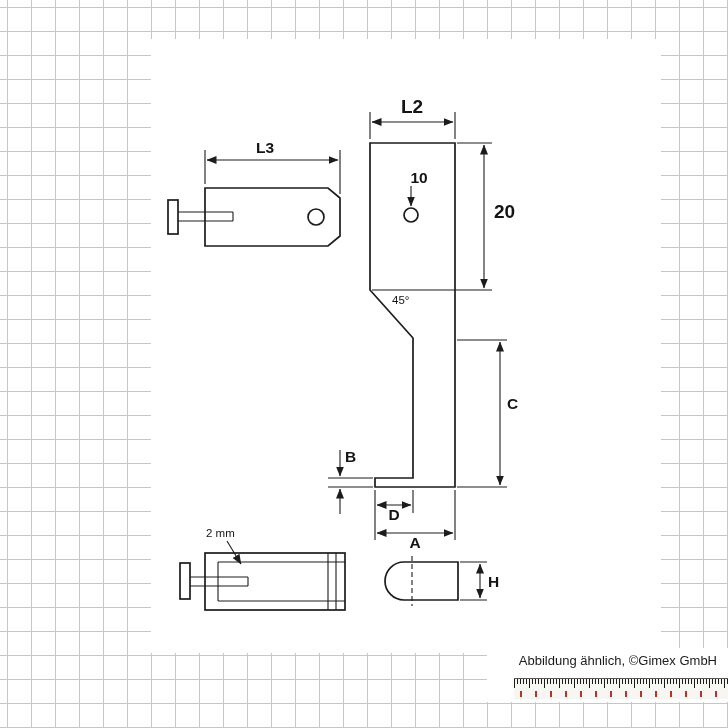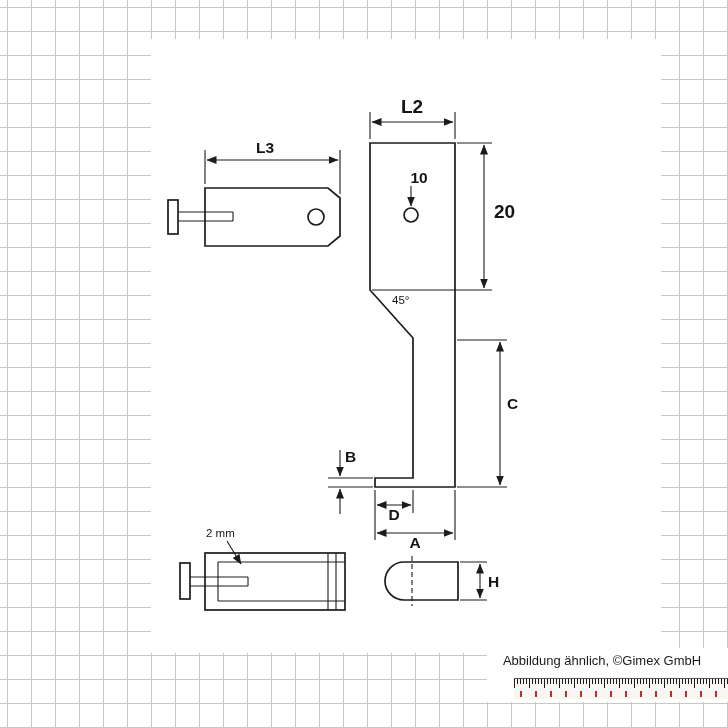--- a/index.html
+++ b/index.html
@@ -23,21 +23,21 @@
   .fillw{fill:#ffffff;}
   .thin{fill:none;stroke:#1c1c1c;stroke-width:1.1;}
   .dim{fill:none;stroke:#1c1c1c;stroke-width:1.1;}
   .dash{stroke-dasharray:5 3;}
   text{fill:#141414;font-family:"Liberation Sans",sans-serif;}
   .lab{font-size:15.5px;font-weight:bold;}
   .lab-lg{font-size:19px;font-weight:bold;}
   .lab-sm{font-size:11.5px;font-weight:normal;}
   .footer-note{
     position:absolute;left:487px;top:653px;width:230px;
-    text-align:center;font-size:13px;color:#1a1a1a;
+    text-align:right;font-size:13px;color:#1a1a1a;
   }
   .ruler{
     position:absolute;left:514px;top:678px;width:214px;height:20px;
     background-color:#f7f6f2;
     background-image:
       repeating-linear-gradient(90deg,#1a1a1a 0 1px,transparent 1px 3px),
       repeating-linear-gradient(90deg,#1a1a1a 0 1px,transparent 1px 15px),
       repeating-linear-gradient(90deg,transparent 0 6px,#b83226 6px 8px,transparent 8px 15px);
     background-size:100% 5px,100% 9px,100% 6px;
     background-position:0 0,0 0,0 12px;

